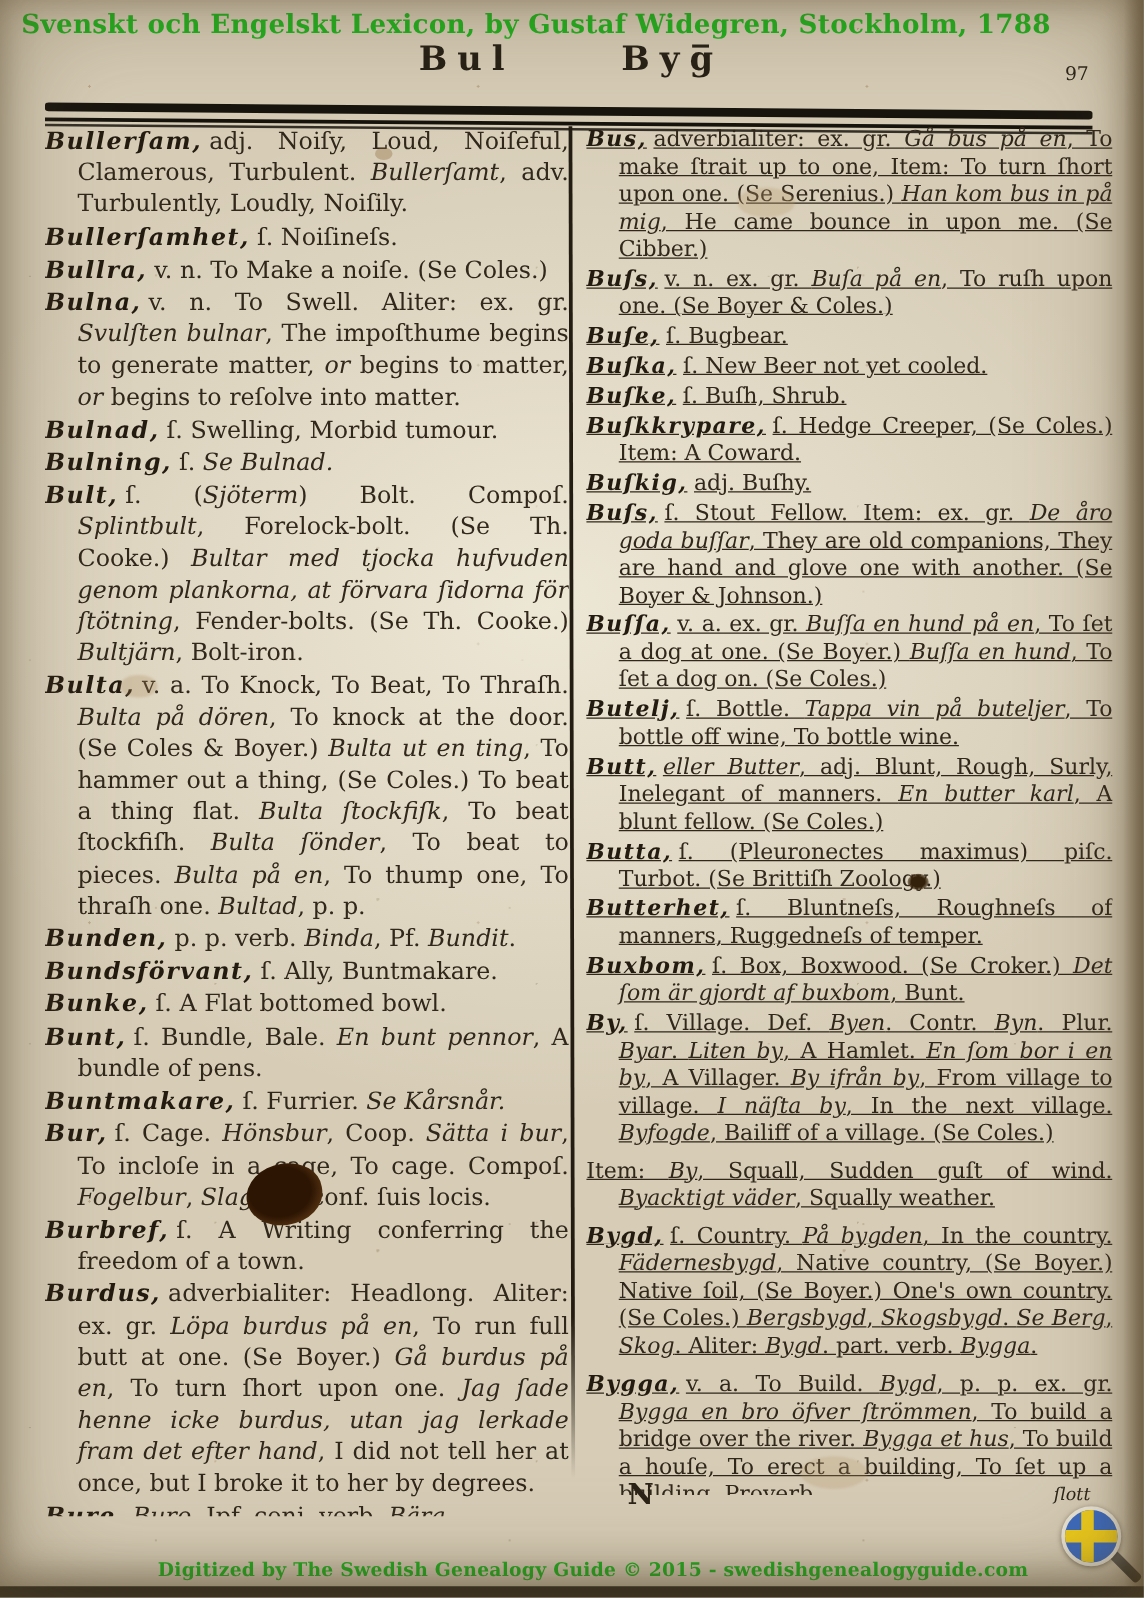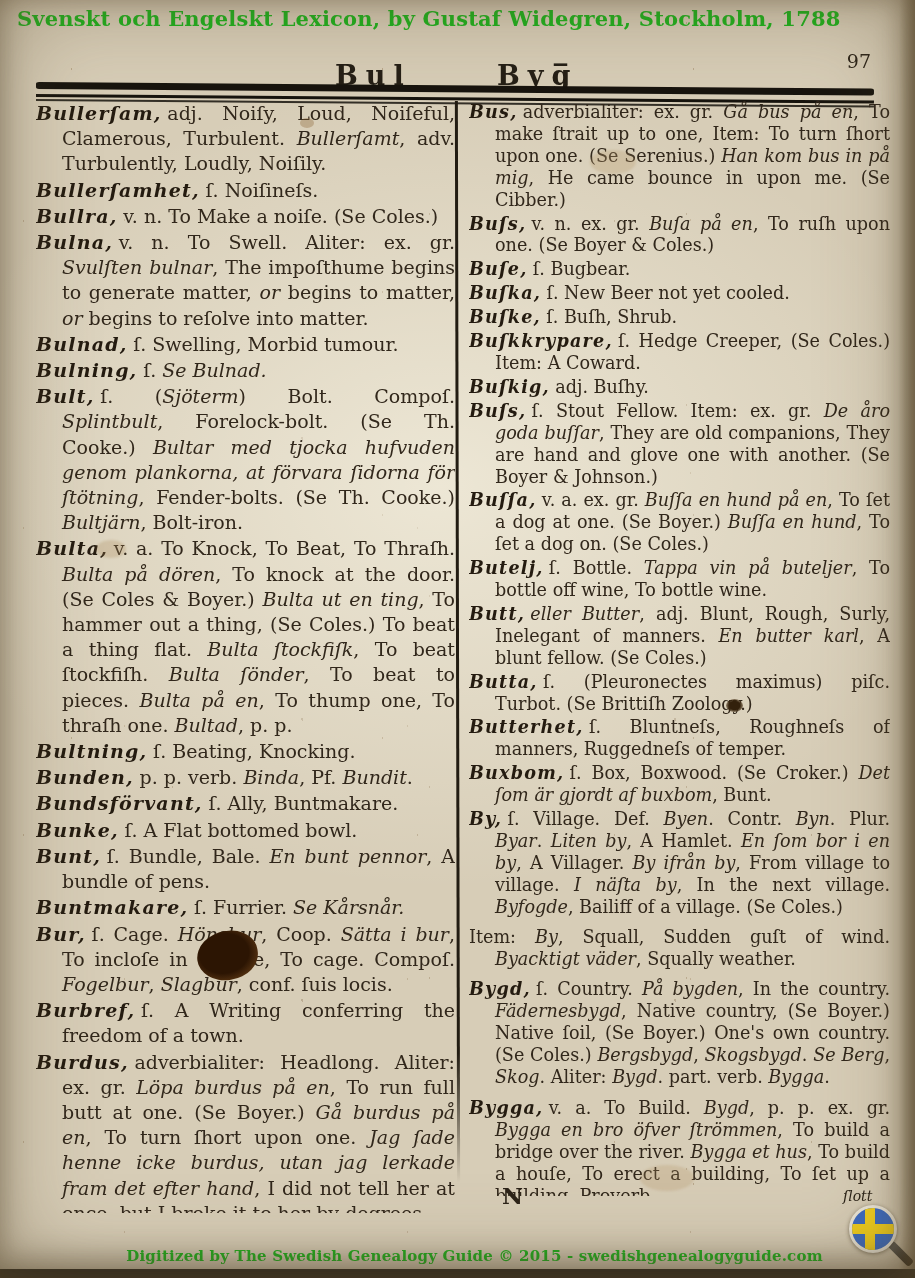--- a/index.html
+++ b/index.html
@@ -20,39 +20,39 @@
     box-shadow:inset 0 0 95px rgba(96,78,46,.45), inset -14px 0 26px rgba(80,64,38,.35), inset 0 -20px 30px rgba(70,58,36,.40);}
   .edge-right{position:absolute;right:0;top:0;width:16px;height:100%;
     background:linear-gradient(to left, rgba(94,78,50,.50), rgba(94,78,50,0));}
   .bottom-bar{position:absolute;left:0;bottom:0;width:100%;height:9px;background:#24221c;}
 
   .top-note{position:absolute;left:17px;top:6px;font-weight:bold;font-size:21px;
     color:#1db31d;letter-spacing:.2px;white-space:nowrap;}
   .bottom-note{position:absolute;left:0;right:0;bottom:13px;text-align:center;text-indent:34px;
     font-weight:bold;font-size:15px;color:#1db31d;letter-spacing:.2px;}
 
-  .running-head{position:absolute;top:60px;font-size:27px;font-weight:bold;
+  .running-head{position:absolute;top:32px;font-size:27px;font-weight:bold;
     letter-spacing:8px;color:#241e15;}
   .rh-left{left:335px;}
   .rh-right{left:497px;}
-  .page-number{position:absolute;right:44px;top:50px;font-size:19px;color:#2b2318;}
+  .page-number{position:absolute;right:44px;top:50px;font-size:15px;color:#2b2318;}
 
   .rule{position:absolute;left:36px;width:838px;background:#17140e;
     transform:rotate(.45deg);transform-origin:left center;}
   .rule-thick{top:82px;height:7px;border-radius:3px/2px;}
   .rule-thin1{top:94px;height:2.5px;}
   .rule-thin2{top:99px;height:1.5px;opacity:.85;}
 
   .divider{position:absolute;left:456px;top:101px;width:2.6px;height:1082px;
     background:linear-gradient(#221c12 0 88%, rgba(34,28,18,.35) 96%, transparent);
     transform:rotate(-.12deg);}
 
   .col{position:absolute;top:101px;text-align:justify;overflow:hidden;}
   .col-left{left:36px;width:419px;height:1112px;font-size:19px;line-height:25.2px;}
-  .col-right{left:469px;width:421px;height:1095px;font-size:17.6px;line-height:21.9px;}
+  .col-right{left:469px;width:421px;height:1095px;font-size:17.6px;line-height:21.9px;text-decoration:underline;}
   .entry{margin:0 0 1px 0;text-indent:-26px;padding-left:26px;}
   .col-right .entry.gap{margin-top:8px;}
   .head{font-style:italic;font-weight:bold;letter-spacing:1.2px;margin-right:.30em;color:#241b10;}
   .entry i{font-style:italic;}
 
   .sig-n{position:absolute;left:502px;top:1182px;font-size:23px;font-weight:bold;color:#2b2318;}
   .catchword{position:absolute;left:843px;top:1188px;font-size:14px;font-style:italic;color:#2b2318;}
 
   .stain{position:absolute;pointer-events:none;}
   .blot-large{left:197px;top:931px;width:61px;height:49px;border-radius:52% 46% 50% 48%;
@@ -121,23 +121,20 @@
   </p>
 
   <p class="entry">
     <span class="head">Bult,</span><span class="body"><span>ſ. (</span><i>Sjöterm</i><span>) Bolt. Compoſ. </span><i>Splintbult</i><span>, Forelock-bolt. (Se Th. Cooke.) </span><i>Bultar med tjocka hufvuden genom plankorna, at förvara ſidorna för ſtötning</i><span>, Fender-bolts. (Se Th. Cooke.) </span><i>Bultjärn</i><span>, Bolt-iron.</span></span>
   </p>
 
   <p class="entry">
     <span class="head">Bulta,</span><span class="body"><span>v. a. To Knock, To Beat, To Thraſh. </span><i>Bulta på dören</i><span>, To knock at the door. (Se Coles &amp; Boyer.) </span><i>Bulta ut en ting</i><span>, To hammer out a thing, (Se Coles.) To beat a thing flat. </span><i>Bulta ſtockfiſk</i><span>, To beat ſtockfiſh. </span><i>Bulta ſönder</i><span>, To beat to pieces. </span><i>Bulta på en</i><span>, To thump one, To thraſh one. </span><i>Bultad</i><span>, p. p.</span></span>
   </p>
 
-  <p class="entry">
-    <span class="head">Bultning,</span><span class="body"><span>ſ. Beating, Knocking.</span></span>
-  </p>
 
   <p class="entry">
     <span class="head">Bunden,</span><span class="body"><span>p. p. verb. </span><i>Binda</i><span>, Pf. </span><i>Bundit</i><span>.</span></span>
   </p>
 
   <p class="entry">
     <span class="head">Bundsförvant,</span><span class="body"><span>ſ. Ally, Buntmakare.</span></span>
   </p>
 
   <p class="entry">

